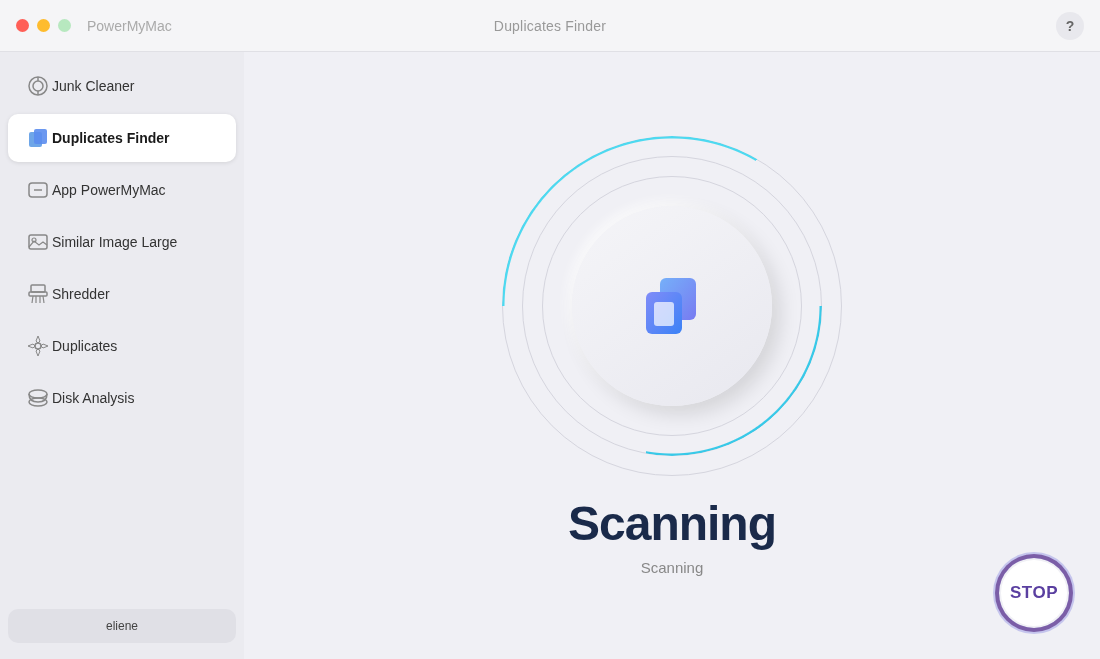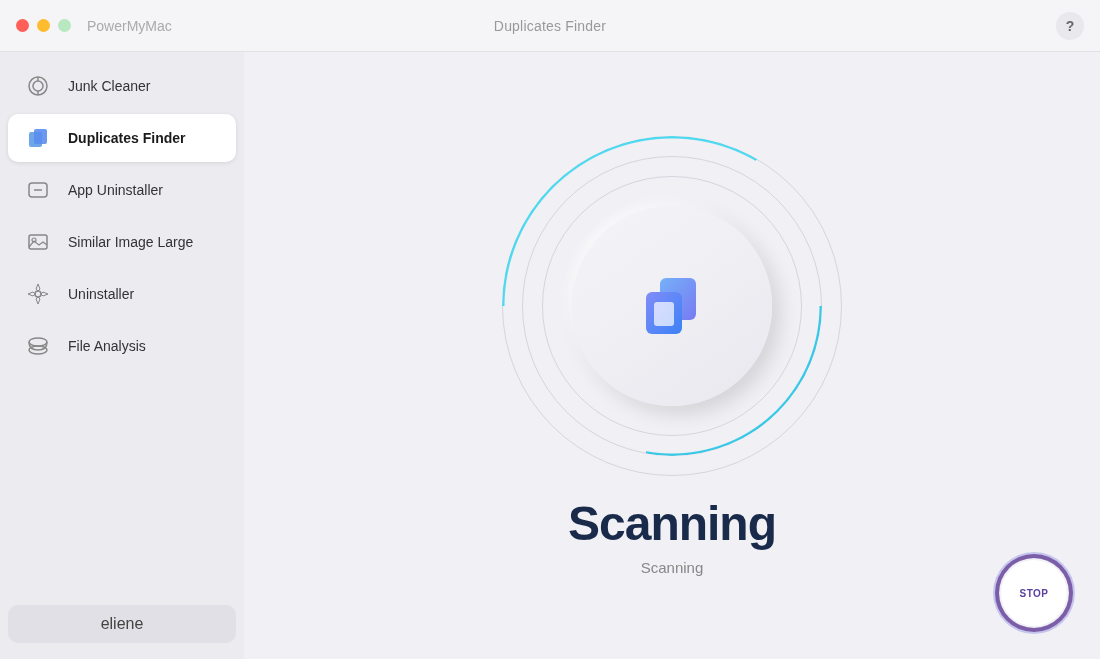--- a/index.html
+++ b/index.html
@@ -93,21 +93,21 @@
       flex-direction: column;
     }
 
     .sidebar-item {
       display: flex;
       align-items: center;
       padding: 10px 16px;
       cursor: pointer;
       border-radius: 10px;
       margin: 2px 8px;
-      gap: 16px;
+      gap: 0;
     }
 
     .sidebar-item.active {
       background: white;
       box-shadow: 0 1px 4px rgba(0,0,0,0.1);
     }
 
     .sidebar-item-icon {
       width: 28px;
       height: 28px;
@@ -133,21 +133,21 @@
     .user-section {
       padding: 8px;
     }
 
     .user-btn {
       width: 100%;
       padding: 10px 16px;
       background: #e0e0e6;
       border: none;
       border-radius: 10px;
-      font-size: 16px;
+      font-size: 12px;
       font-weight: 500;
       color: #444;
       cursor: pointer;
       text-align: center;
     }
 
     
     .content {
       flex: 1;
       background: #f0f0f5;
@@ -268,21 +268,21 @@
       height: 72px;
       border-radius: 50%;
       background: white;
       border: 3px solid transparent;
       background-clip: padding-box;
       display: flex;
       align-items: center;
       justify-content: center;
       cursor: pointer;
       box-shadow: 0 0 0 3px #7b5ea7, 0 0 0 5px rgba(100,100,220,0.3);
-      font-size: 10px;
+      font-size: 17px;
       font-weight: 700;
       color: #5a3fa0;
       letter-spacing: 0.5px;
       text-align: center;
     }
 
     
     .icon-svg {
       width: 24px;
       height: 24px;
@@ -336,60 +336,73 @@
       <span class="sidebar-item-label">Duplicates Finder</span>
     </div>
 
     <div class="sidebar-item">
       <div class="sidebar-item-icon">
         <svg class="icon-svg" viewBox="0 0 24 24" fill="none">
           <rect x="3" y="5" width="18" height="14" rx="3" stroke="#888" stroke-width="1.5" fill="none"></rect>
           <line x1="8" y1="12" x2="16" y2="12" stroke="#888" stroke-width="1.5"></line>
         </svg>
       </div>
-      <span class="sidebar-item-label">App Uninstaller</span>
+      <span class="sidebar-item-label">App PowerMyMac</span>
     </div>
 
 
     <div class="sidebar-item">
       <div class="sidebar-item-icon">
         <svg class="icon-svg" viewBox="0 0 24 24" fill="none">
           <rect x="3" y="5" width="18" height="14" rx="2" stroke="#888" stroke-width="1.5" fill="none"></rect>
           <circle cx="8" cy="10" r="2" stroke="#888" stroke-width="1.2" fill="none"></circle>
           <polyline points="3,17 8,11 13,15 17,12 21,15" stroke="#888" stroke-width="1.2" fill="none"></polyline>
         </svg>
       </div>
       <span class="sidebar-item-label">Similar Image Large</span>
     </div>
 
+    <div class="sidebar-item">
+      <div class="sidebar-item-icon">
+        <svg class="icon-svg" viewBox="0 0 24 24" fill="none">
+          <rect x="3" y="10" width="18" height="4" rx="1" stroke="#888" stroke-width="1.5" fill="none"></rect>
+          <rect x="5" y="3" width="14" height="7" rx="1" stroke="#888" stroke-width="1.5" fill="none"></rect>
+          <line x1="7" y1="14" x2="6" y2="21" stroke="#888" stroke-width="1.2"></line>
+          <line x1="10" y1="14" x2="10" y2="21" stroke="#888" stroke-width="1.2"></line>
+          <line x1="14" y1="14" x2="14" y2="21" stroke="#888" stroke-width="1.2"></line>
+          <line x1="17" y1="14" x2="18" y2="21" stroke="#888" stroke-width="1.2"></line>
+        </svg>
+      </div>
+      <span class="sidebar-item-label">Shredder</span>
+    </div>
 
     <div class="sidebar-item">
       <div class="sidebar-item-icon">
         <svg class="icon-svg" viewBox="0 0 24 24" fill="none">
           <circle cx="12" cy="12" r="3" stroke="#888" stroke-width="1.5" fill="none"></circle>
           <path d="M12 2 L14 7 L12 9 L10 7 Z" stroke="#888" stroke-width="1" fill="none"></path>
           <path d="M22 12 L17 14 L15 12 L17 10 Z" stroke="#888" stroke-width="1" fill="none"></path>
           <path d="M12 22 L10 17 L12 15 L14 17 Z" stroke="#888" stroke-width="1" fill="none"></path>
           <path d="M2 12 L7 10 L9 12 L7 14 Z" stroke="#888" stroke-width="1" fill="none"></path>
         </svg>
       </div>
-      <span class="sidebar-item-label">Uninstaller</span>
+      <span class="sidebar-item-label">Duplicates</span>
     </div>
 
 
 
     <div class="sidebar-item">
       <div class="sidebar-item-icon">
         <svg class="icon-svg" viewBox="0 0 24 24" fill="none">
           <ellipse cx="12" cy="8" rx="9" ry="4" stroke="#888" stroke-width="1.5" fill="none"></ellipse>
           <path d="M3 8 Q3 16 12 16 Q21 16 21 8" stroke="#888" stroke-width="1.5" fill="none"></path>
           <ellipse cx="12" cy="16" rx="9" ry="4" stroke="#888" stroke-width="1.5" fill="none"></ellipse>
         </svg>
       </div>
-      <span class="sidebar-item-label">File Analysis</span>
+      <span class="sidebar-item-label">Disk Analysis</span>
     </div>
 
     <div class="sidebar-spacer"></div>
 
     <div class="user-section">
       <button class="user-btn">eliene</button>
     </div>
   </div>
 
   <div class="content">

